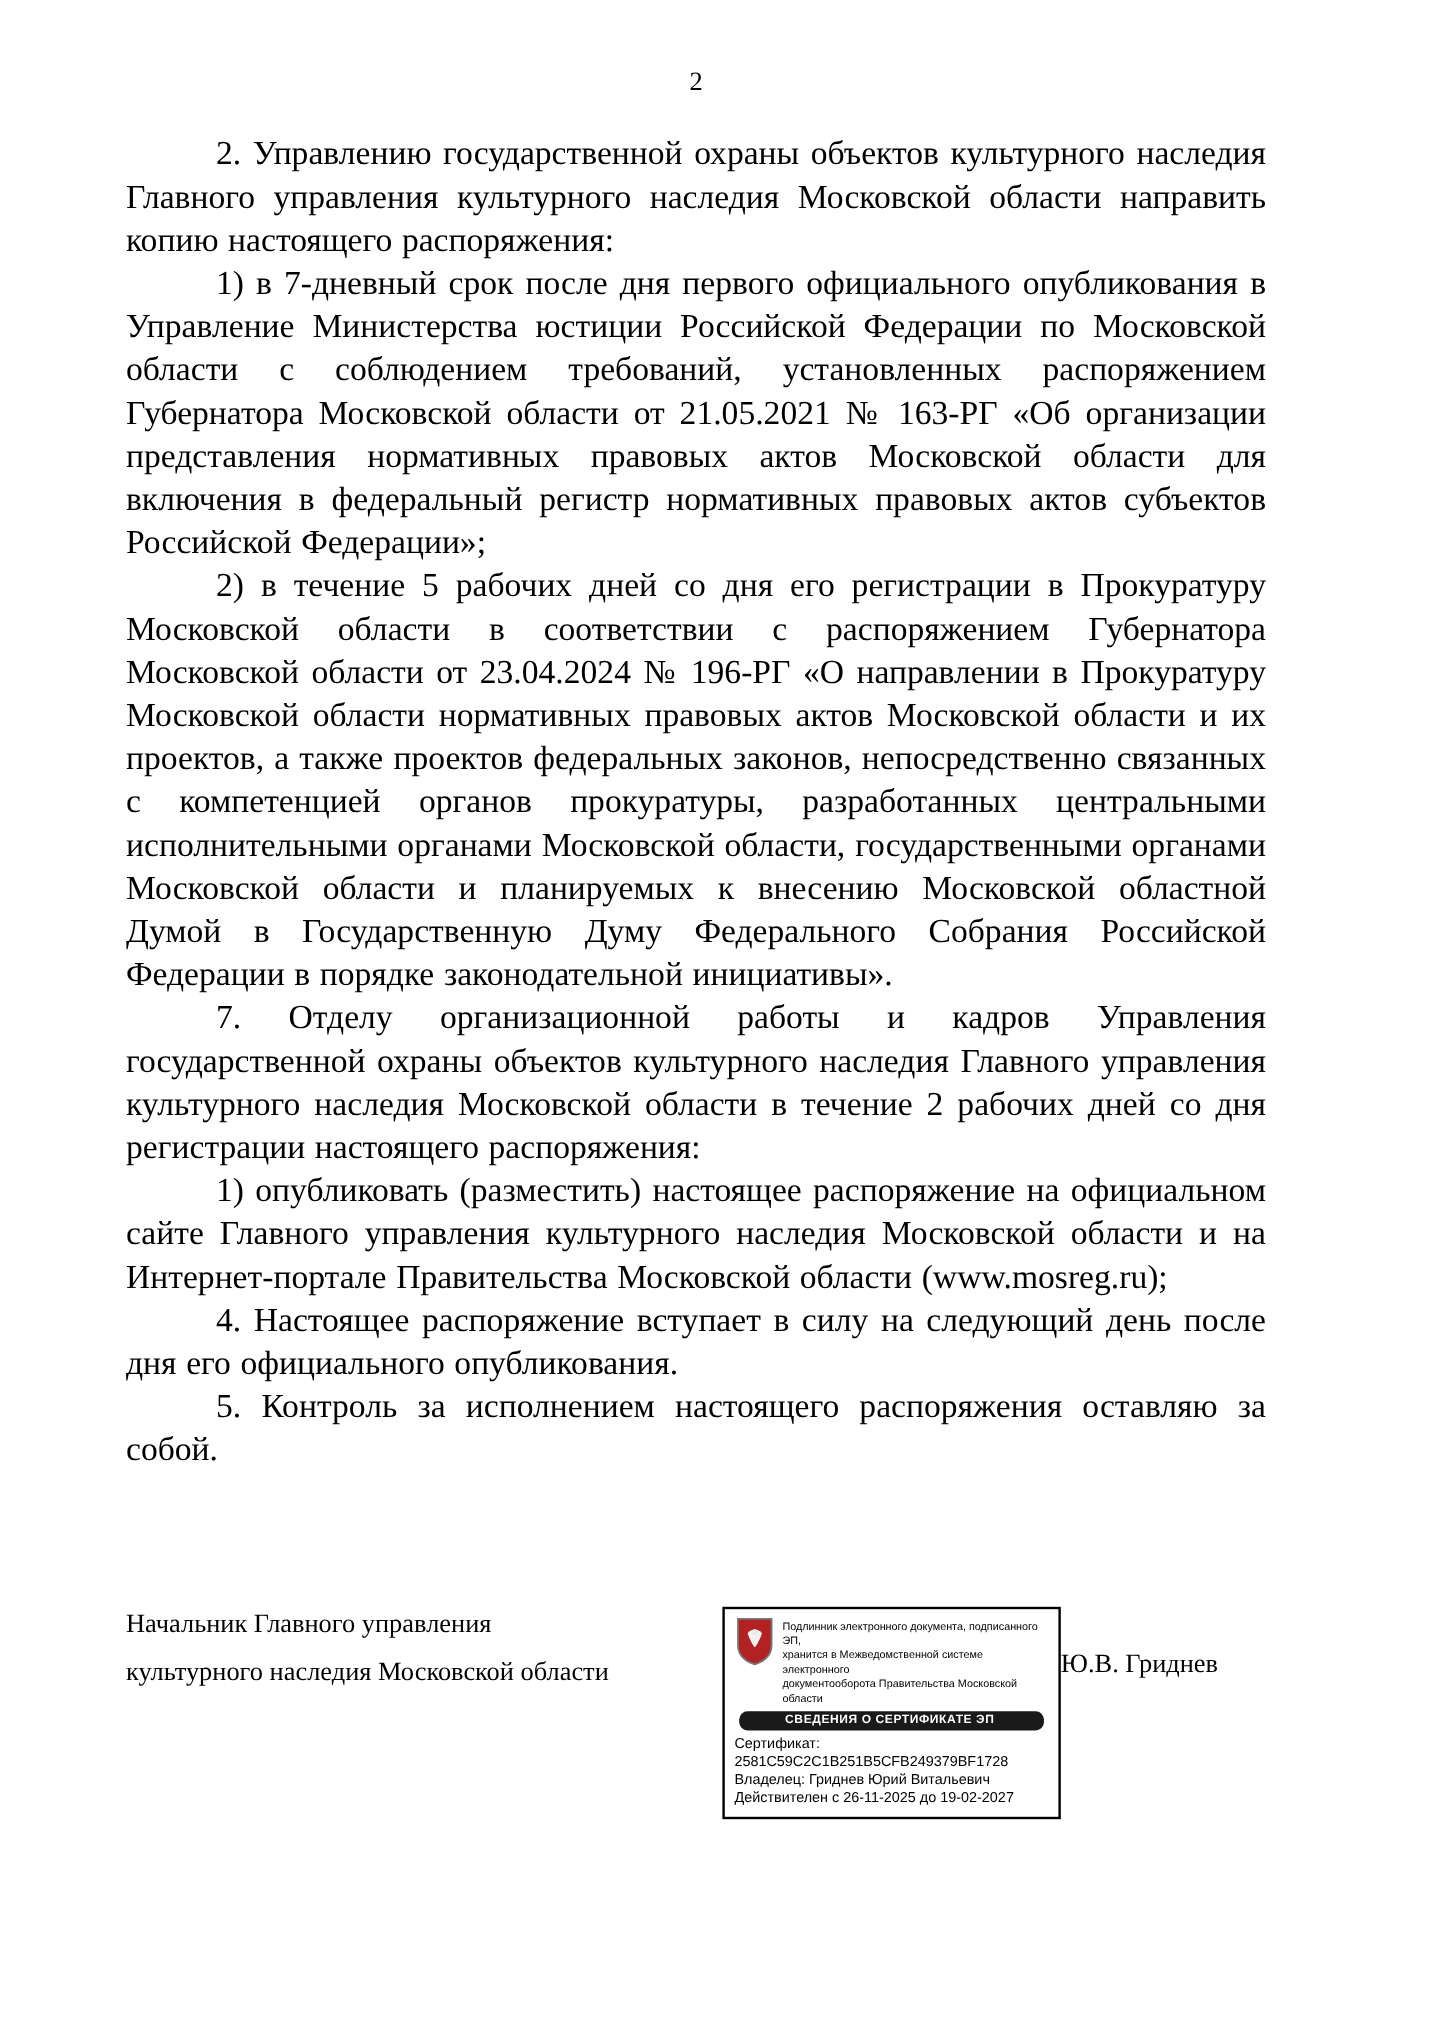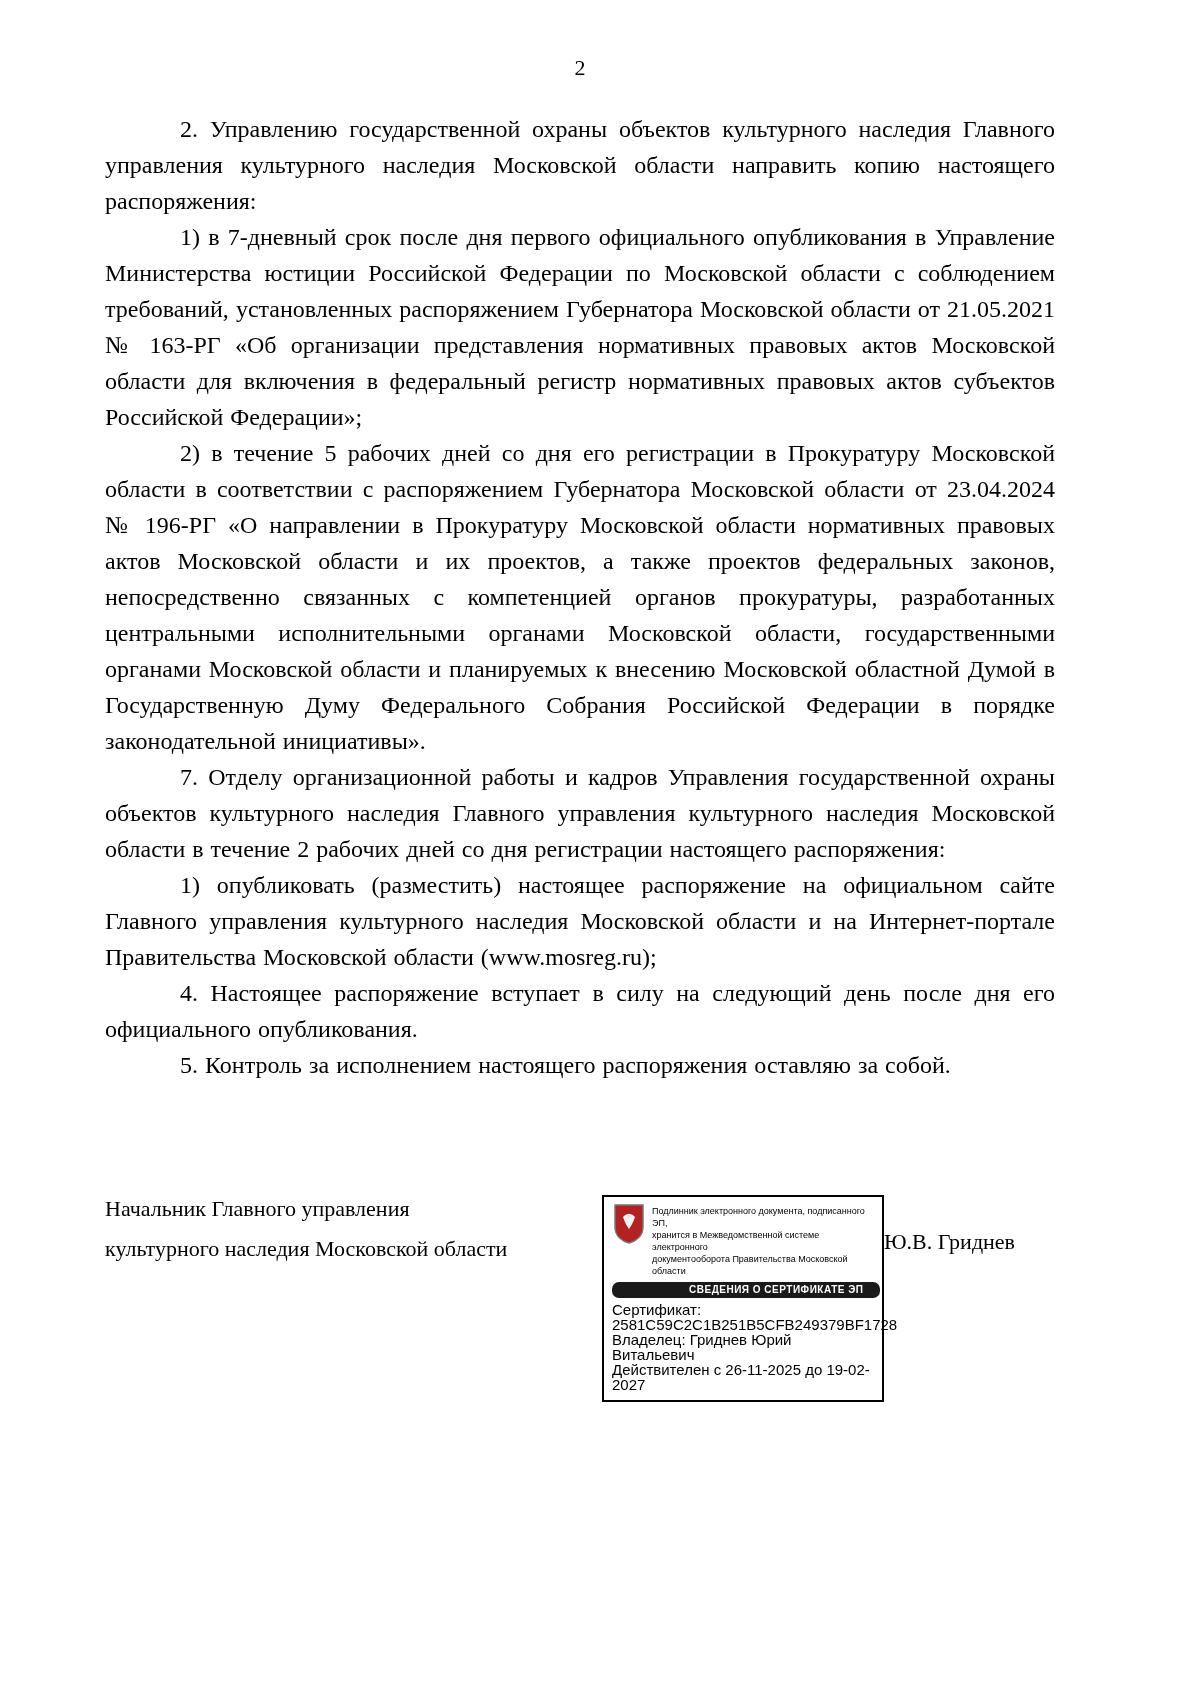--- a/index.html
+++ b/index.html
@@ -16,21 +16,21 @@
     overflow: hidden;
   }
   .page-number {
     text-align: center;
     font-size: 22px;
     line-height: 26px;
     margin-bottom: 30px;
   }
   .body-text p.para {
     margin: 0;
-    font-size: 24px;
+    font-size: 28px;
     line-height: 36px;
     text-align: justify;
     text-indent: 75px;
     word-spacing: 1px;
   }
   .signature-row {
     margin-top: 80px;
     display: flex;
     align-items: flex-start;
     font-size: 22px;
@@ -69,27 +69,27 @@
     color: #000000;
     padding-top: 2px;
   }
   .stamp-title {
     margin: 5px auto 4px auto;
     width: 96%;
     background: #1a1a1a;
     color: #ffffff;
     font-size: 10px;
     font-weight: bold;
-    text-align: right;
+    text-align: center;
     letter-spacing: 0.5px;
     border-radius: 7px;
-    padding: 2px 16px 3px 0;
+    padding: 2px 3px 3px 0;
   }
   .stamp-line {
-    font-size: 15px;
+    font-size: 12px;
     line-height: 15px;
     color: #000000;
   }
 </style>
 </head>
 <body>
 
 <div class="page">
 
   <div class="page-number">2</div>

